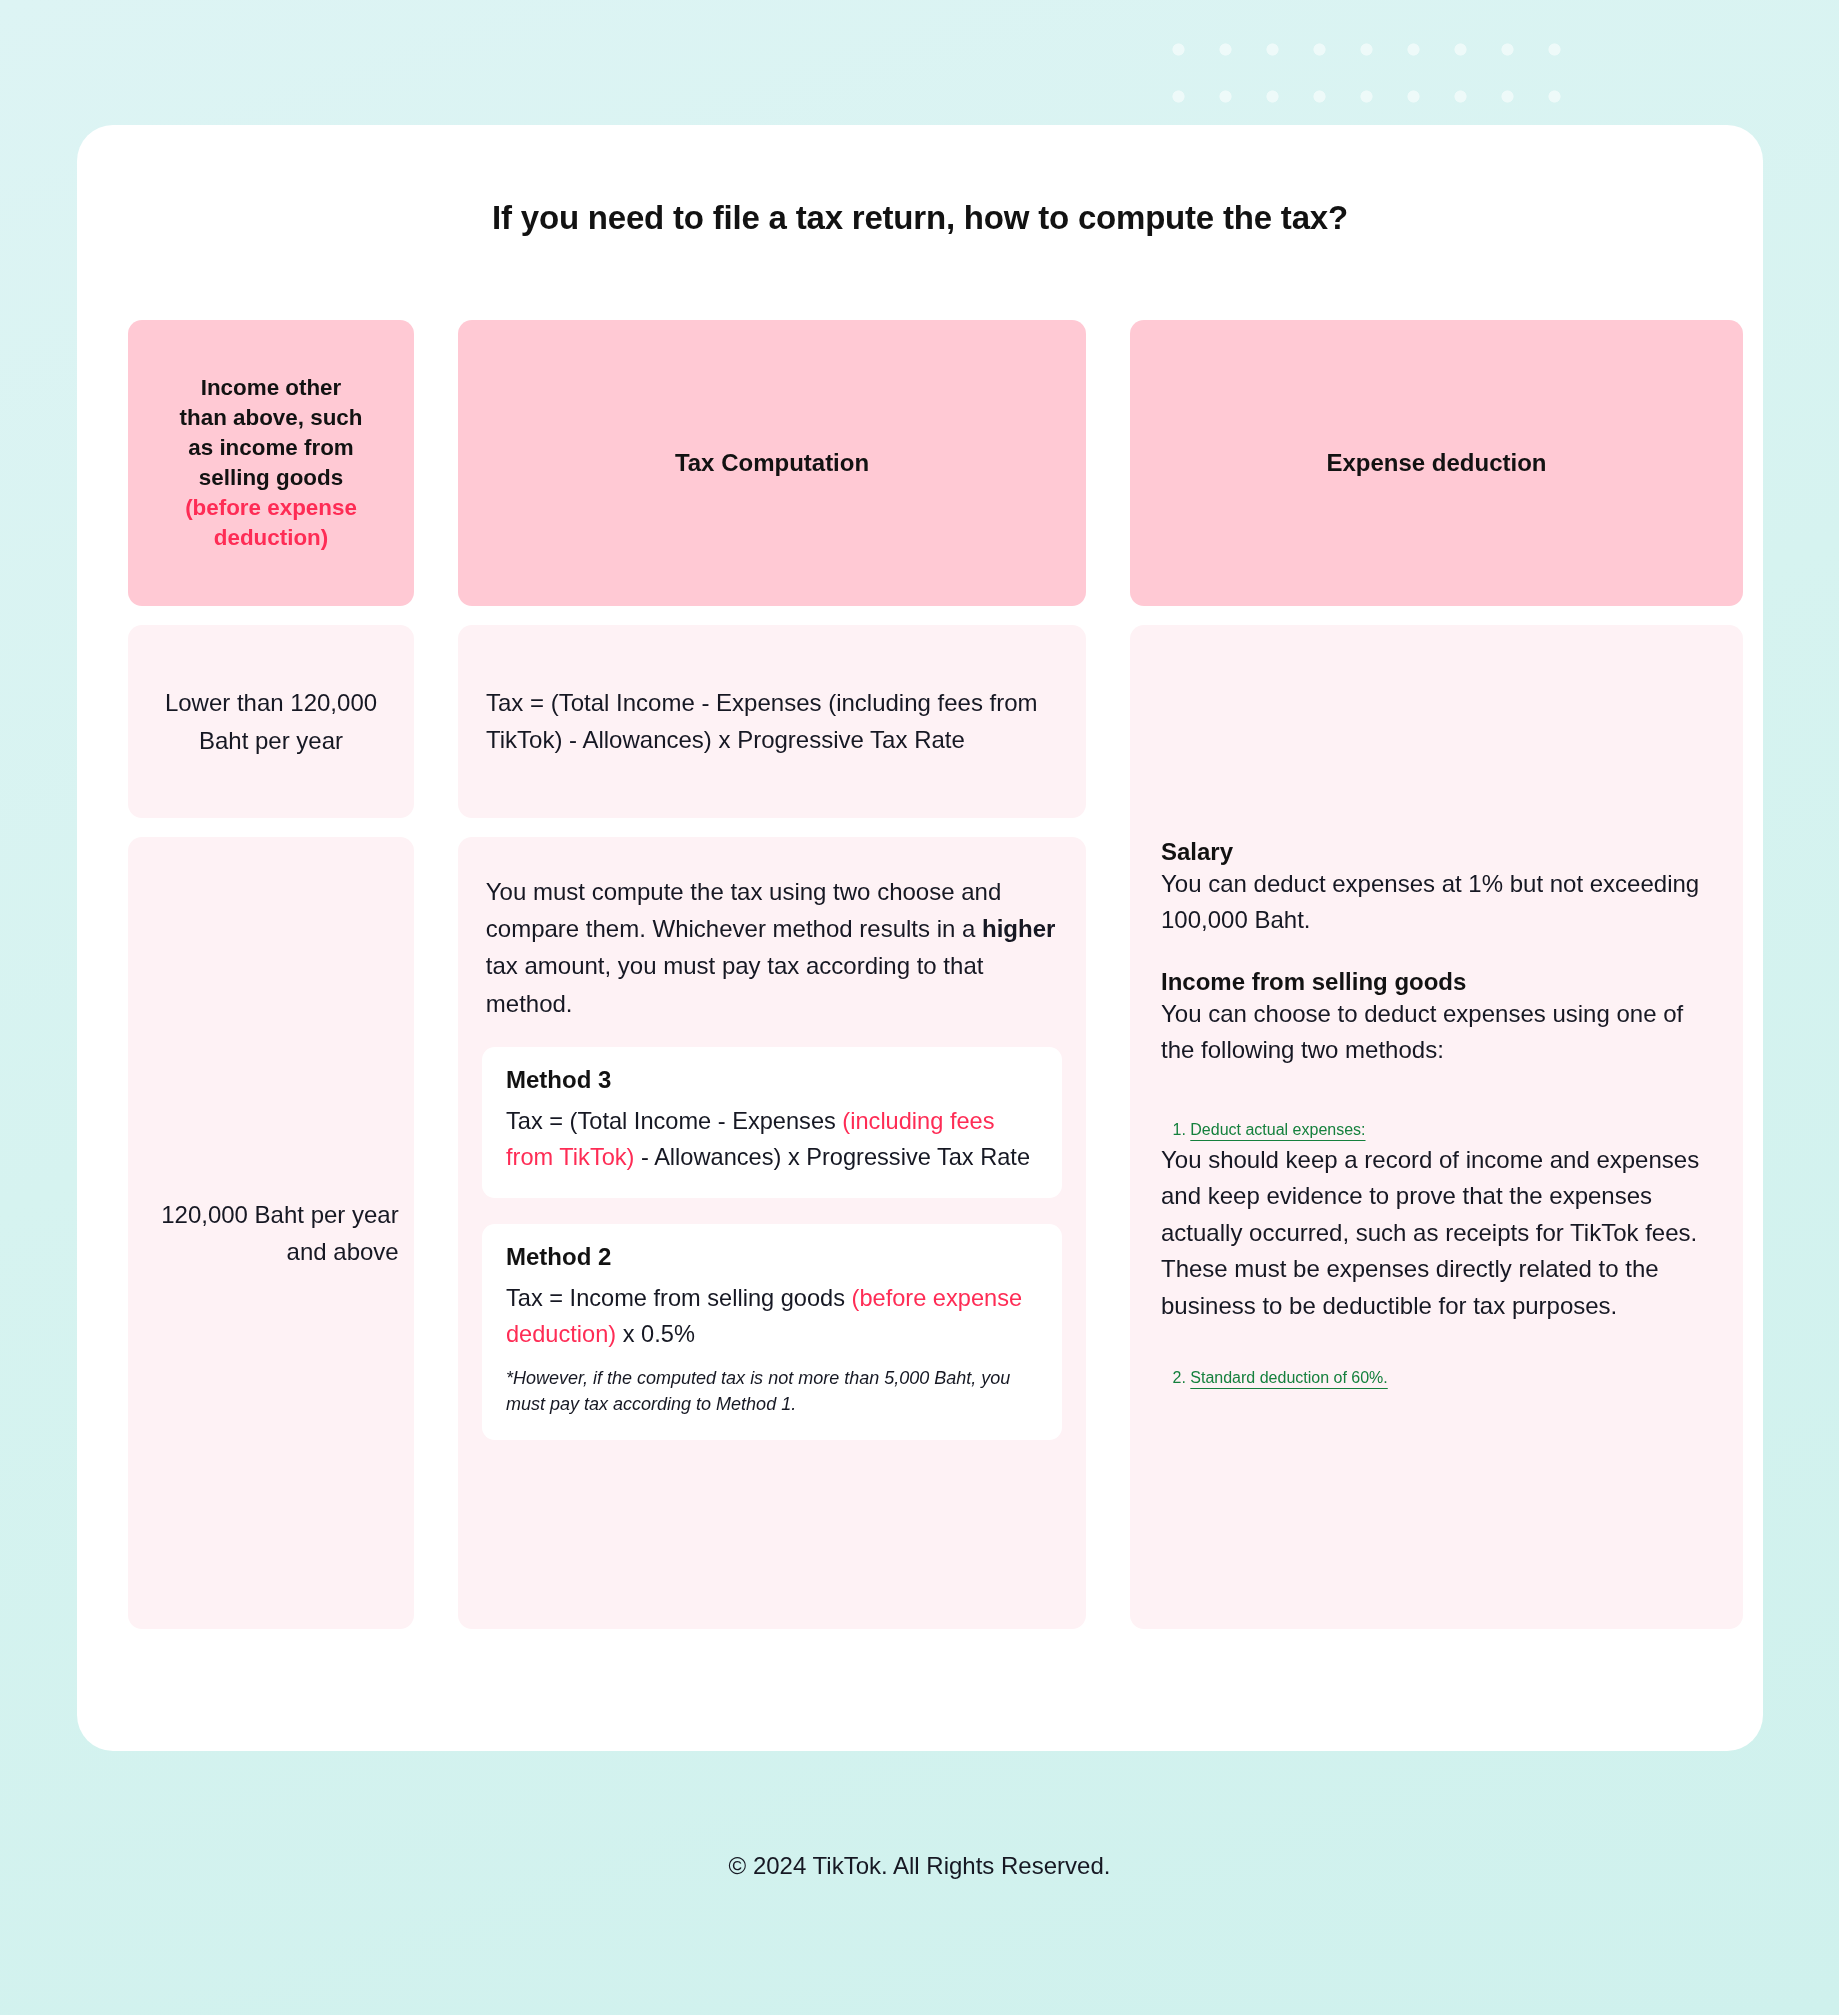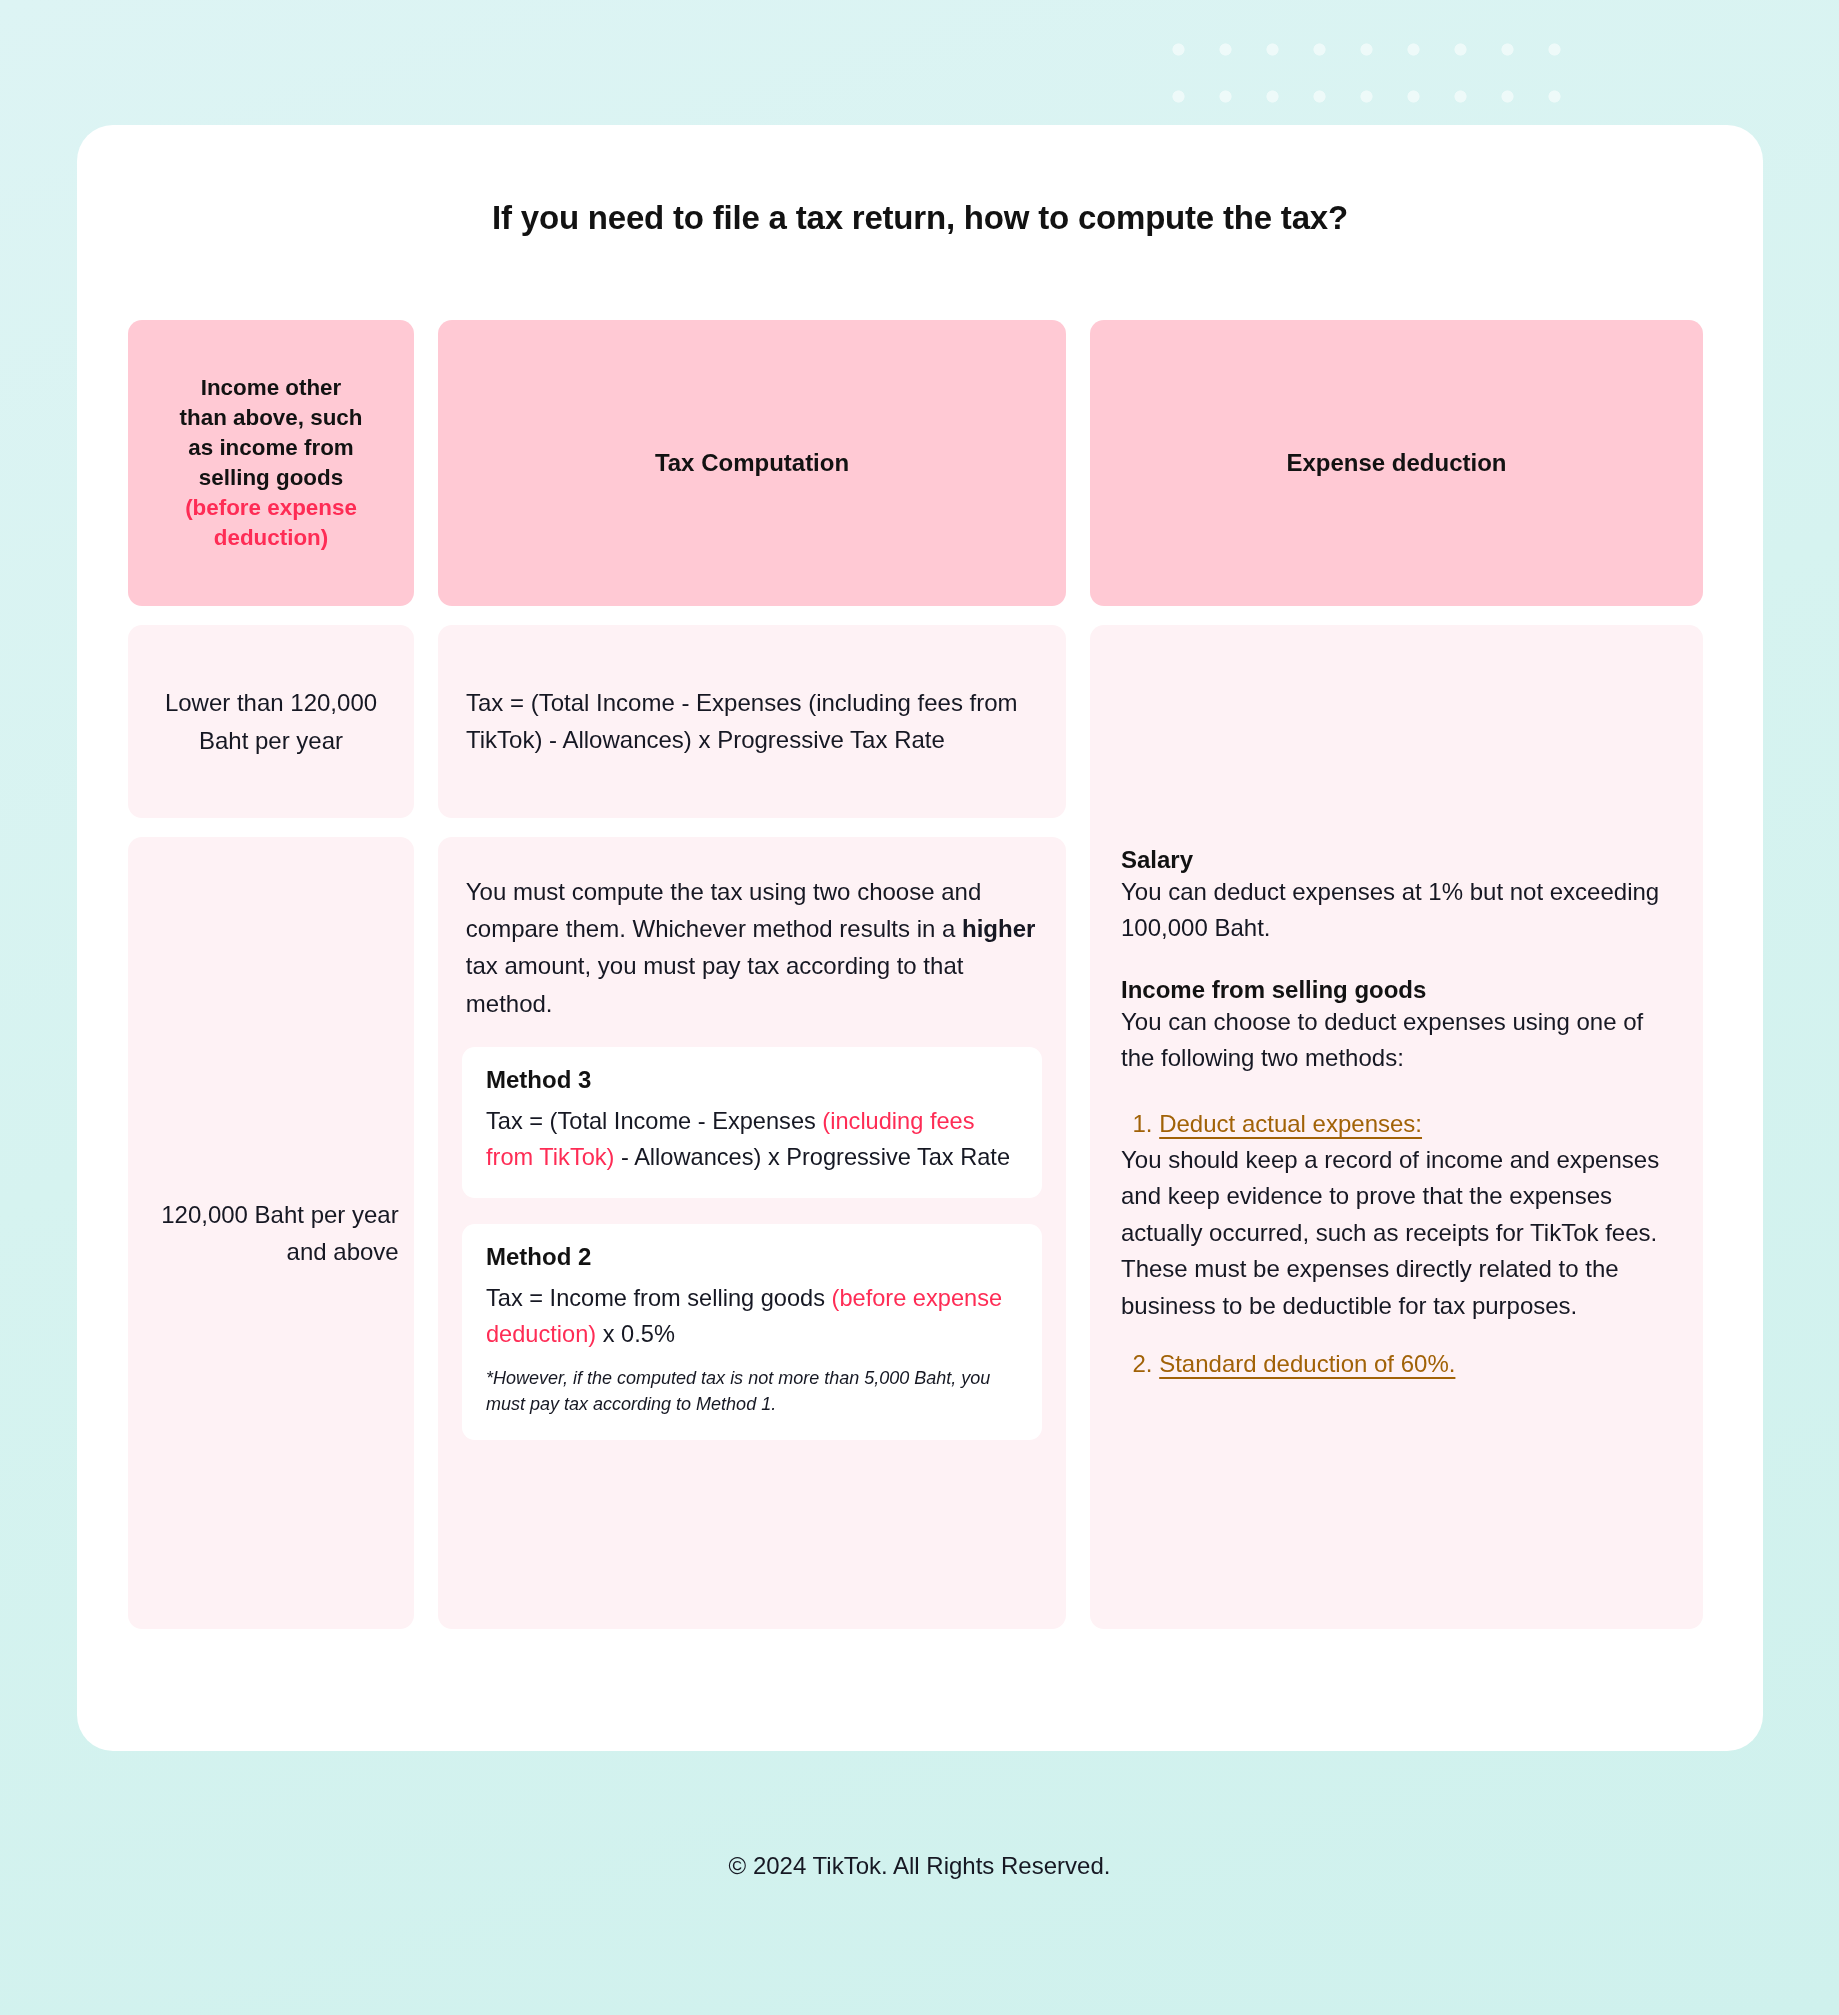--- a/index.html
+++ b/index.html
@@ -47,21 +47,21 @@
     letter-spacing: -0.2px;
     margin-top: 74px;
   }
 
   .grid {
     position: absolute;
     left: 51px;
     top: 195px;
     width: 1584px;
     display: flex;
-    gap: 24px;
+    gap: 44px;
   }
 
   .col-1 { width: 286px; flex: none; }
   .col-2 { width: 628px; flex: none; }
   .col-3 { width: 613px; flex: none; }
 
   .head-cell {
     background: #FFC9D4;
     border-radius: 14px;
     height: 286px;
@@ -161,24 +161,25 @@
     color: #121212;
   }
   .para {
     font-size: 24px;
     line-height: 1.52;
     color: #161823;
   }
   .gap-lg { height: 29px; }
   .gap-md { height: 22px; }
   .list-item {
-    font-size: 24px;
+    font-size: 16px;
     line-height: 1.52;
-    color: #a16207;
+    color: #15803d;
     padding-left: 11.5px;
+    margin-top: 20px;
   }
   .u { text-decoration: underline; text-underline-offset: 4.5px; }
 
   .footer {
     position: absolute;
     left: 0;
     top: 1852px;
     width: 1839px;
     text-align: center;
     font-size: 24px;

